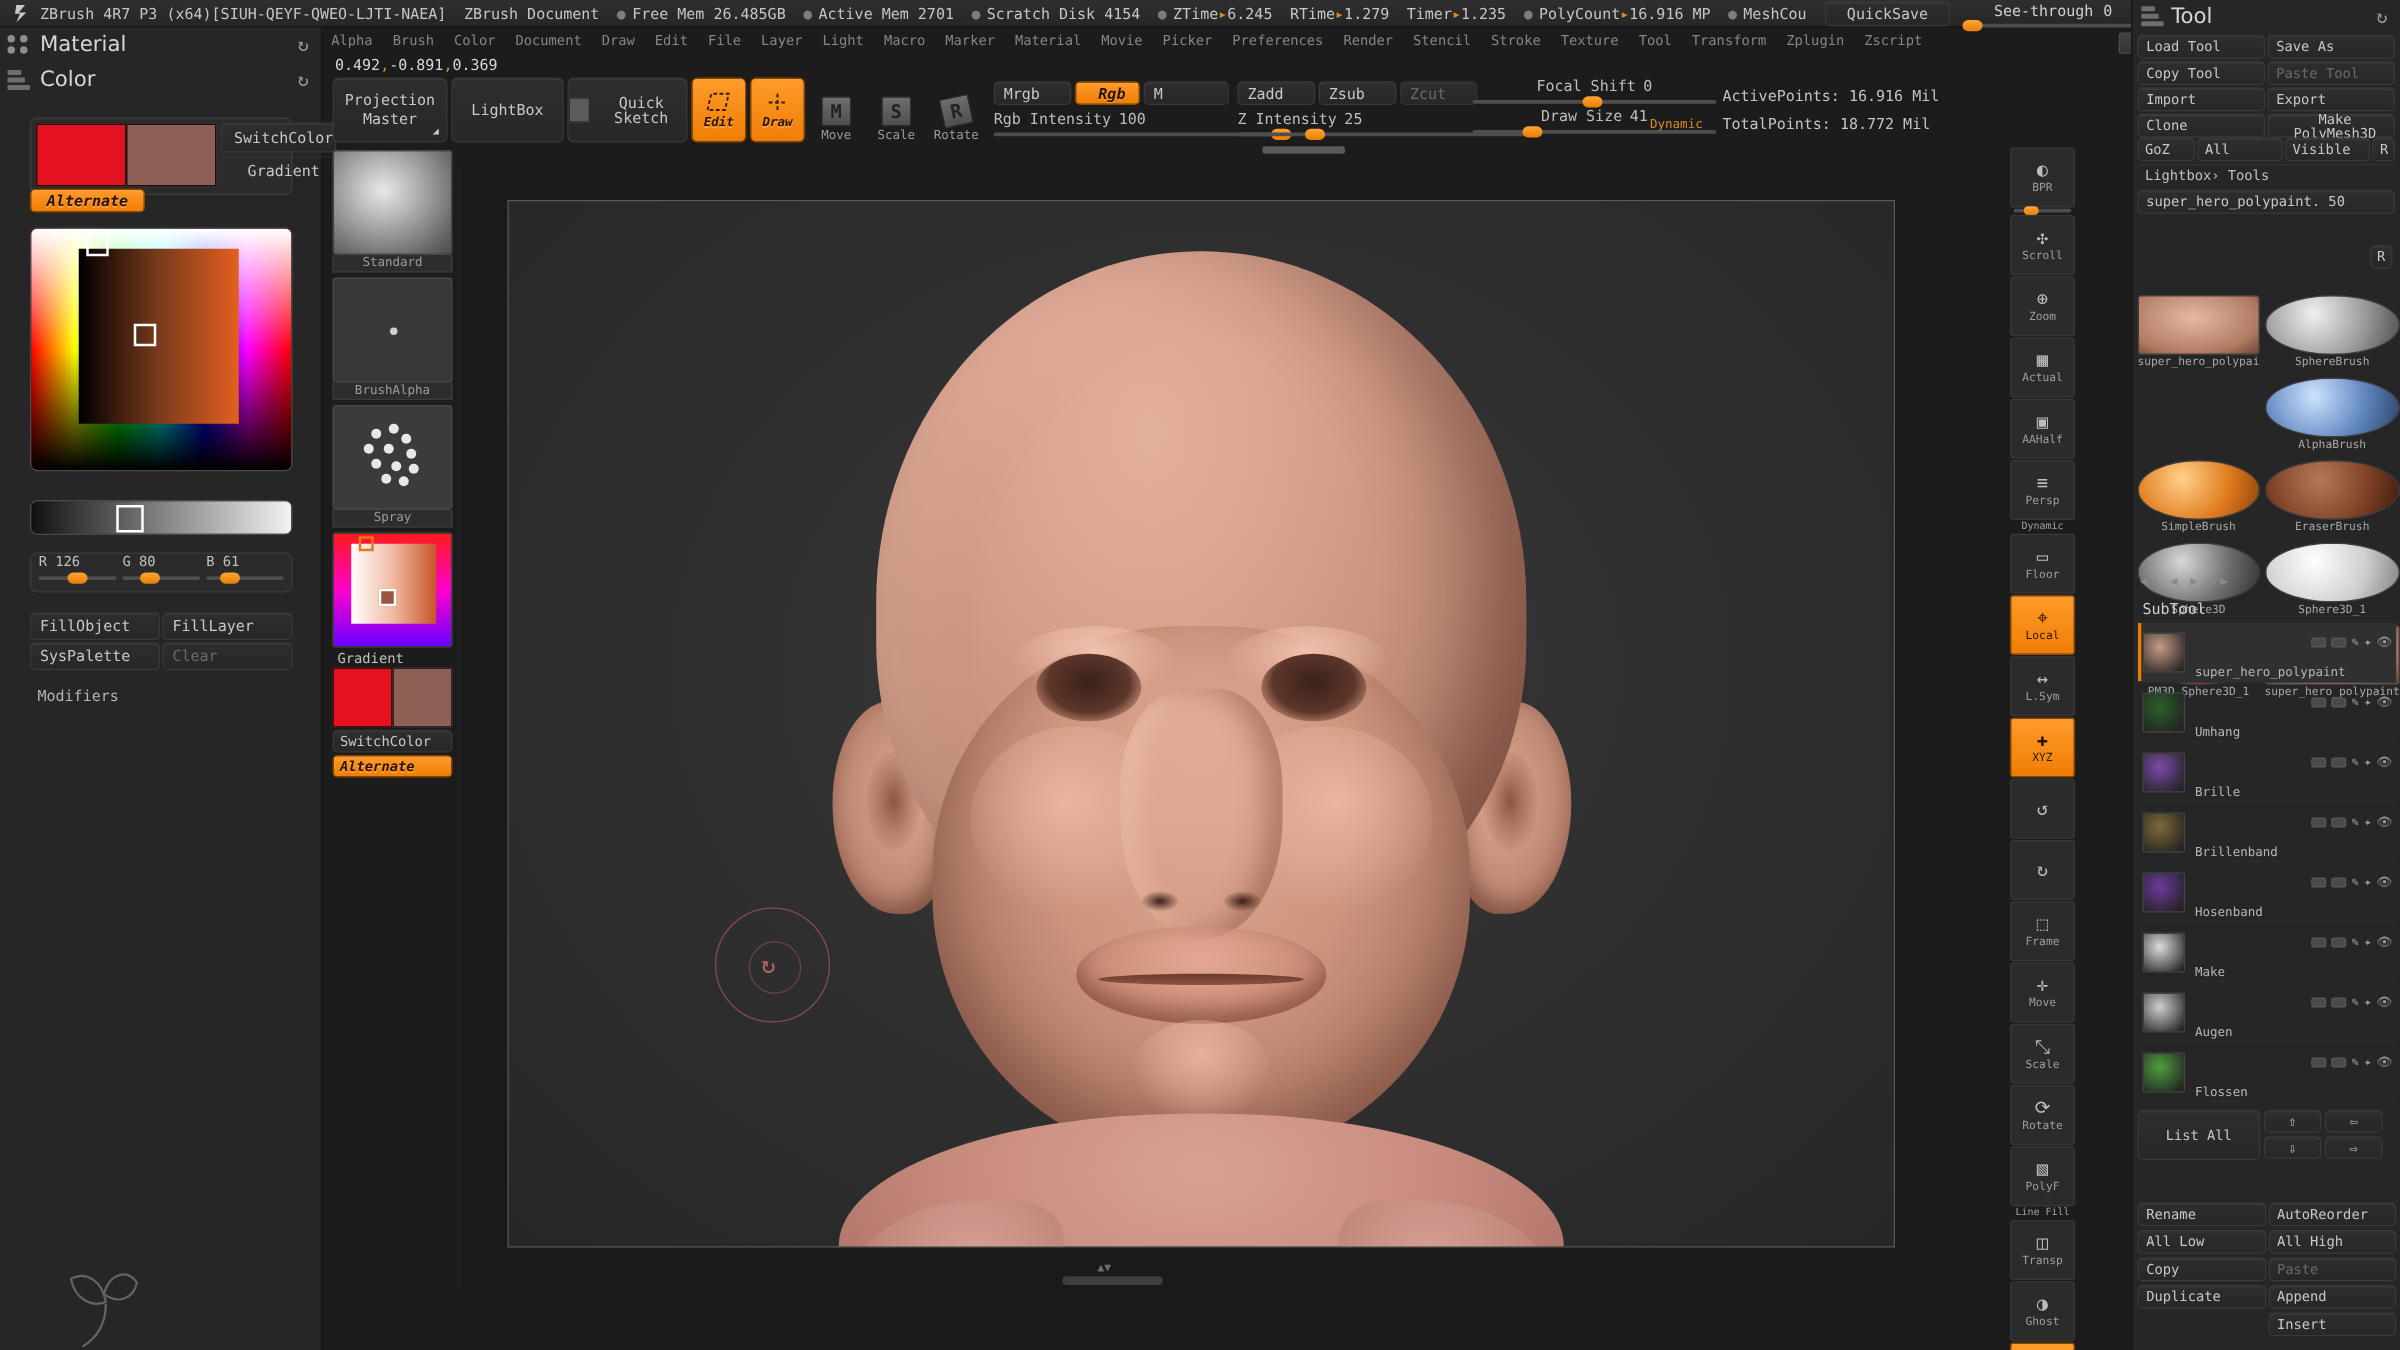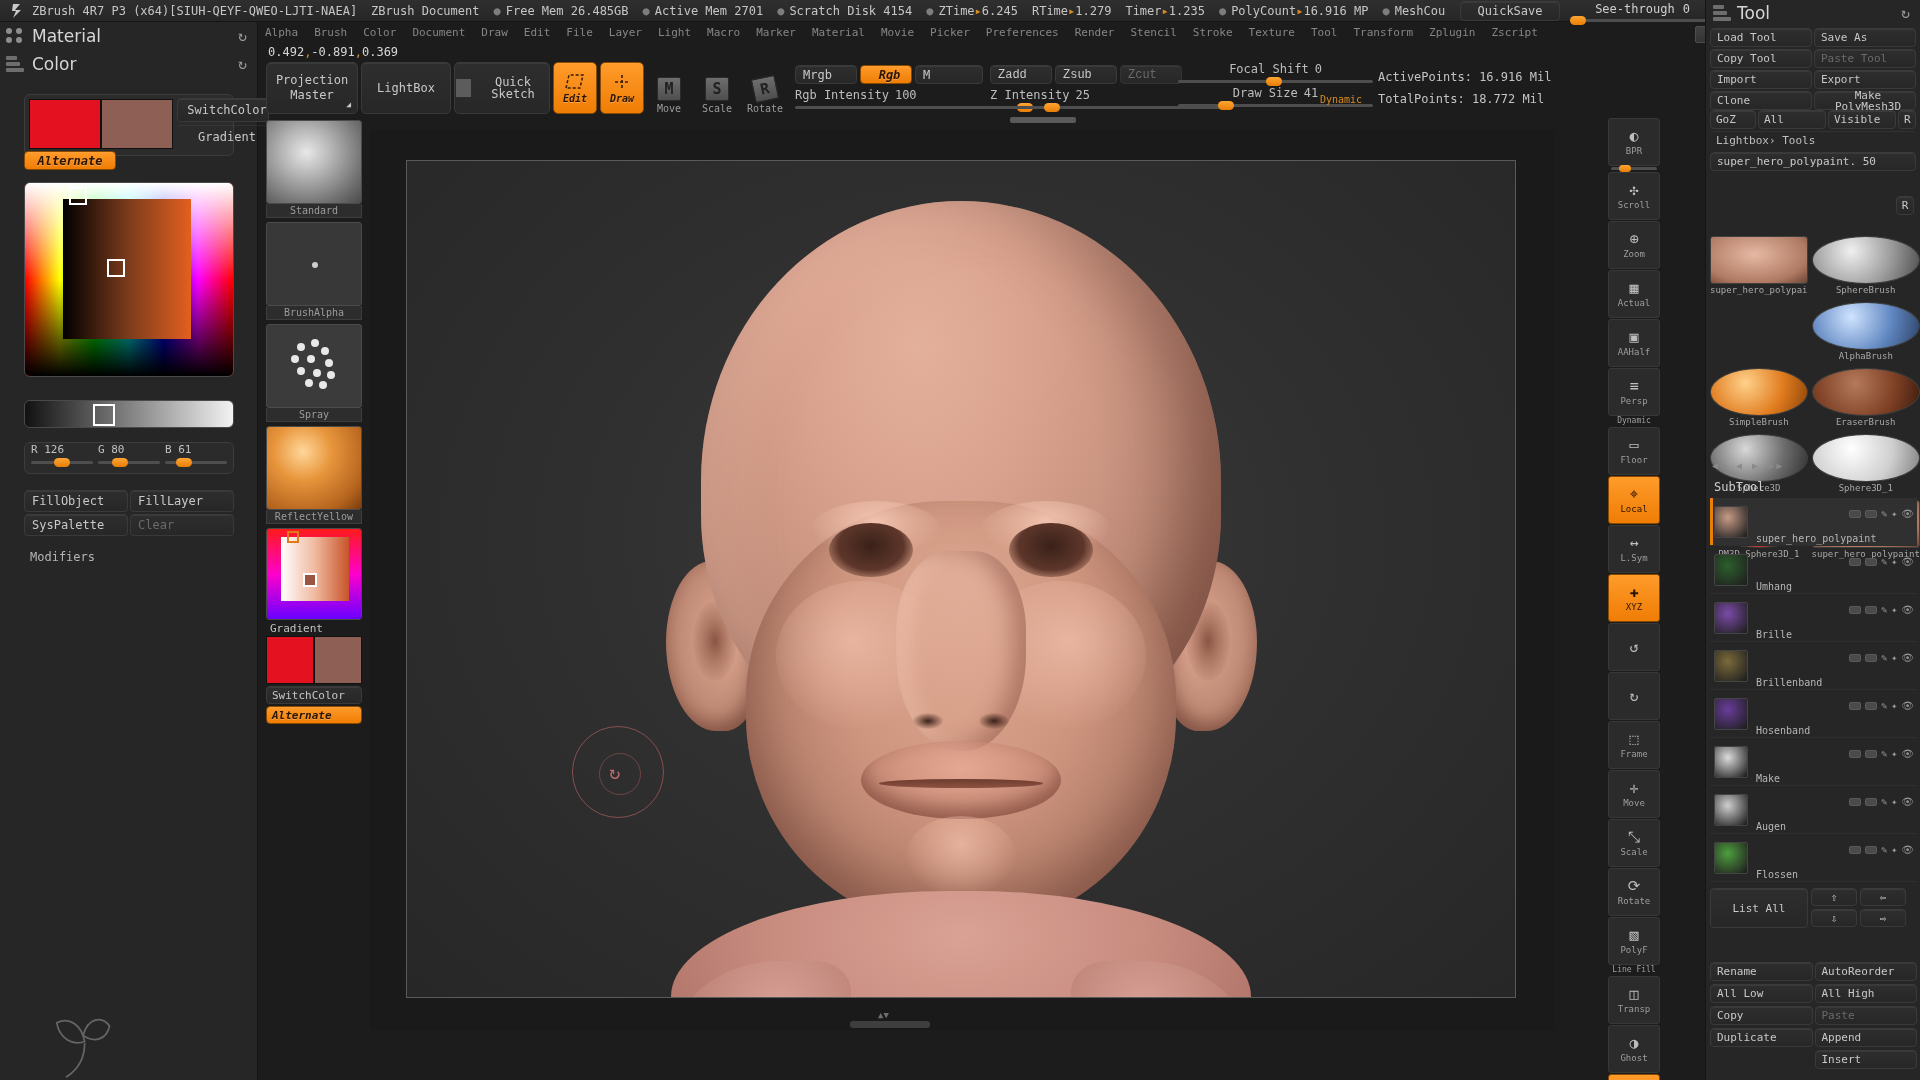--- a/index.html
+++ b/index.html
@@ -116,21 +116,21 @@
   .minibtn{position:absolute;top:0;width:42px;height:52px;display:flex;
     flex-direction:column;align-items:center;justify-content:flex-end;gap:2px;cursor:pointer;}
   .minibtn .gl{width:24px;height:24px;background:linear-gradient(#6e6e6e,#4e4e4e);
     border:1px solid #2b2b2b;color:#222;font-size:15px;font-weight:bold;
     display:flex;align-items:center;justify-content:center;border-radius:2px;}
   .minibtn .cap{font-size:10px;color:#9c9c9c;}
 
   #mrow{position:absolute;left:795px;top:65px;display:flex;gap:3px;}
   #mrow .btn{height:19px;font-size:12px;justify-content:flex-start;padding-left:7px;}
   #zrow{position:absolute;left:990px;top:65px;display:flex;gap:3px;}
-  #zrow .btn{height:19px;font-size:12px;justify-content:flex-start;padding-left:7px;font-family:Liberation Mono, monospace;}
+  #zrow .btn{height:19px;font-size:12px;justify-content:flex-start;padding-left:7px;}
 
   #intensity1{position:absolute;left:795px;top:88px;width:240px;}
   #intensity2{position:absolute;left:990px;top:88px;width:230px;}
   #focal{position:absolute;left:1178px;top:62px;width:195px;}
   #drawsize{position:absolute;left:1178px;top:86px;width:195px;}
   #dynamic{position:absolute;left:1320px;top:94px;font-size:10px;color:#d98b22;}
   #pointsinfo{position:absolute;left:1378px;top:66px;font-size:12px;color:#c4c4c4;line-height:22px;}
   #extradrag{position:absolute;left:1010px;top:117px;width:66px;height:6px;
     background:#5a5a5a;border-radius:2px;}
 
@@ -437,24 +437,20 @@
             <circle cx="44" cy="34" r="4" fill="#e8e8e8"></circle>
             <circle cx="62" cy="38" r="4" fill="#e8e8e8"></circle>
             <circle cx="34" cy="46" r="4" fill="#e8e8e8"></circle>
             <circle cx="50" cy="48" r="4" fill="#e8e8e8"></circle>
             <circle cx="64" cy="50" r="4" fill="#e8e8e8"></circle>
             <circle cx="42" cy="58" r="4" fill="#e8e8e8"></circle>
             <circle cx="56" cy="60" r="4" fill="#e8e8e8"></circle>
           </svg></div>
         <div class="bcap">Spray</div>
       </div>
-      <div class="bslot">
-        <div class="bthumb" style="background:radial-gradient(ellipse at 38% 30%,#ffd79a 0%,#e8963c 35%,#b4631d 78%,#7a3d10 100%);"></div>
-        <div class="bcap">ReflectYellow</div>
-      </div>
       <div>
         <div style="width:96px;height:92px;position:relative;border:1px solid #4a4a4a;border-radius:3px;overflow:hidden;margin-top:2px;">
           <div style="position:absolute;inset:0;background:linear-gradient(to bottom,#ff1a1a,#ff00cc,#6a00ff);"></div>
           <div style="position:absolute;left:14px;top:8px;width:68px;height:64px;background:linear-gradient(to right,#fff,#f0b9a0,#c8542a);"></div>
           <div style="position:absolute;left:20px;top:2px;width:12px;height:12px;border:2px solid #e07a1a;"></div>
           <div style="position:absolute;left:36px;top:44px;width:14px;height:14px;border:2px solid #fff;background:#9a5640;"></div>
         </div>
         <div id="gradcap">Gradient</div>
         <div id="swatchpair">
           <div style="background:#e41221"></div>

